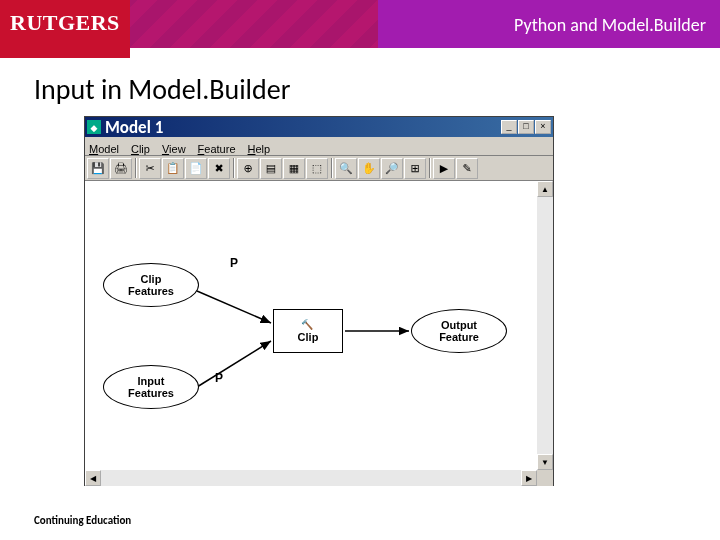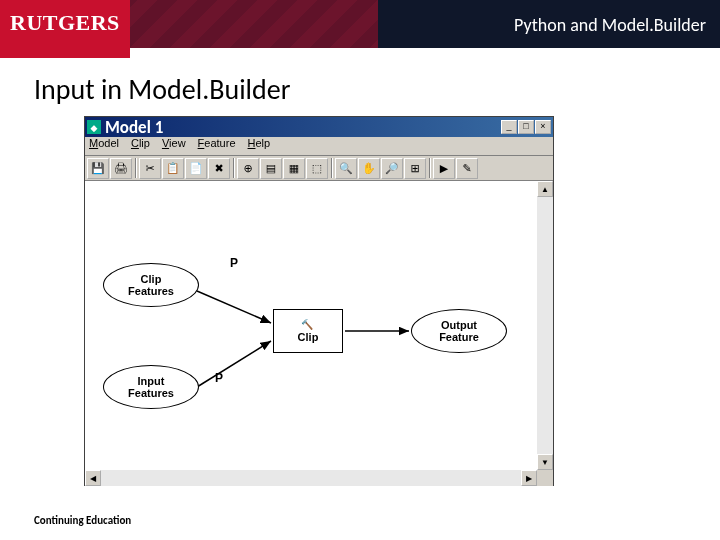--- a/index.html
+++ b/index.html
@@ -1,36 +1,36 @@
 <!DOCTYPE html>
 <html><head>
 <meta charset="utf-8">
 <style>
   * { box-sizing: border-box; margin: 0; padding: 0; }
   body { width: 720px; height: 540px; font-family: Calibri, Arial, sans-serif; background: #fff; overflow: hidden; position: relative; }
   
-  .header { width: 720px; height: 48px; background: #0f172a; position: relative; }
+  .header { width: 720px; height: 48px; background: #a21caf; position: relative; }
   .header-texture { position: absolute; left: 118px; top: 0; width: 260px; height: 48px; background: linear-gradient(135deg, #b00e28 25%, #c8102e 25%, #c8102e 50%, #b00e28 50%, #b00e28 75%, #c8102e 75%); background-size: 40px 40px; opacity: 0.5; }
   .logo-block { position: absolute; left: 0; top: 0; width: 130px; height: 58px; background: #c8102e; }
   .logo-text { position: absolute; left: 10px; top: 10px; font-family: "Times New Roman", serif; font-weight: bold; font-size: 22px; color: #fff; letter-spacing: 0.5px; }
   .header-title { position: absolute; right: 14px; top: 14px; color: #fff; font-size: 18px; margin-left: 16px; }
   
   .slide-title { position: absolute; left: 34px; top: 72px; font-size: 28px; color: #000; }
   
   .footer-text { position: absolute; left: 34px; top: 514px; font-size: 11px; font-weight: bold; color: #000; }
   
   .app-window { position: absolute; left: 84px; top: 116px; width: 470px; height: 370px; border: 1px solid #404040; background: #d4d0c8; box-shadow: 0 0 0 1px #fff inset; }
   
   .titlebar { height: 20px; background: linear-gradient(to right, #0a246a, #3a6ea5); display: flex; align-items: center; padding: 0 2px; }
   .titlebar-icon { width: 14px; height: 14px; background: #0a8; margin-right: 4px; display: flex; align-items: center; justify-content: center; font-size: 9px; color: #fff; }
   .titlebar-text { color: #fff; font-size: 17px; font-weight: bold; flex: 1; }
   .win-btns { display: flex; gap: 1px; }
   .win-btn { width: 16px; height: 14px; background: #d4d0c8; border: 1px outset #fff; font-size: 9px; line-height: 10px; text-align: center; font-family: Tahoma, sans-serif; color: #000; cursor: pointer; }
   
-  .menubar { height: 19px; background: #d4d0c8; display: flex; align-items: flex-start; padding: 0 4px; gap: 12px; border-bottom: 1px solid #808080; }
+  .menubar { height: 19px; background: #d4d0c8; display: flex; align-items: flex-end; padding: 0 4px; gap: 12px; border-bottom: 1px solid #808080; }
   .menu-item { font-size: 11px; font-family: Tahoma, sans-serif; color: #000; }
   .menu-item::first-letter { text-decoration: underline; }
   
   .toolbar { height: 25px; background: #d4d0c8; display: flex; align-items: center; padding: 0 2px; border-bottom: 1px solid #808080; gap: 0; }
   .tb-btn { width: 22px; height: 21px; border: 1px outset #fff; background: #d4d0c8; display: flex; align-items: center; justify-content: center; font-size: 11px; cursor: pointer; margin-right: 1px; }
   .tb-sep { width: 2px; height: 20px; border-left: 1px solid #808080; border-right: 1px solid #fff; margin: 0 2px; }
   
   .canvas-area { position: relative; height: 305px; background: #fff; margin: 0; }
   .vscroll { position: absolute; right: 0; top: 0; bottom: 16px; width: 16px; background: #d4d0c8; }
   .vscroll-up, .vscroll-down { height: 16px; background: #d4d0c8; border: 1px outset #fff; font-size: 8px; text-align: center; line-height: 14px; }

